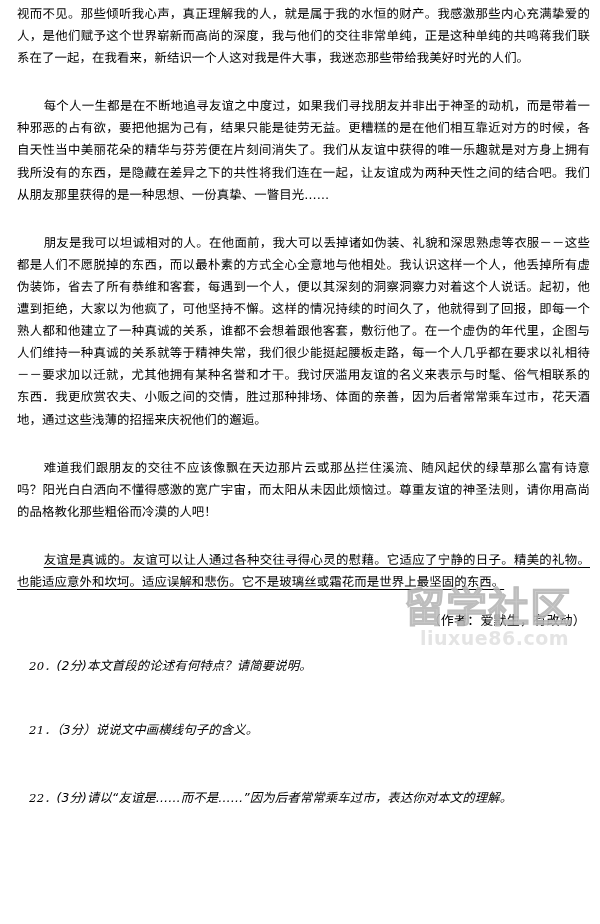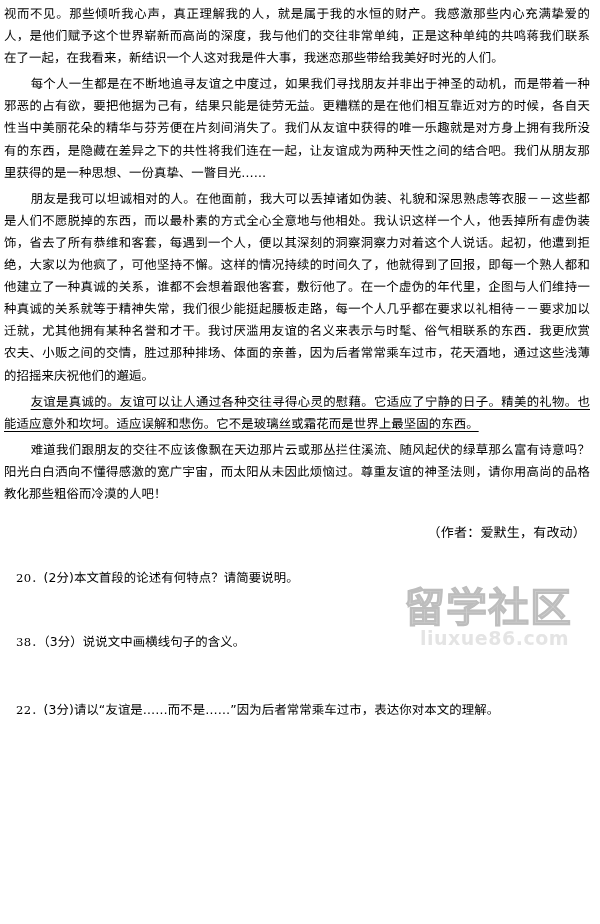--- a/index.html
+++ b/index.html
@@ -15,35 +15,35 @@
     overflow: hidden;
     font-family: "DejaVu Sans", "Liberation Sans", sans-serif;
     color: #000000;
   }
 
   #page {
     position: relative;
     width: 600px;
     height: 672px;
     box-sizing: border-box;
-    padding: 3px 10px 0 4px;
+    padding: 3px 10px 0 17px;
   }
 
   
   .passage {
     font-size: 12.4px;
     line-height: 22.1px;
     text-align: justify;
     text-justify: inter-character;
     letter-spacing: 0.1px;
     margin: 0;
     word-break: break-all;
   }
   .passage + .passage {
-    margin-top: 4px;
+    margin-top: 26px;
   }
   .indent {
     text-indent: 2.15em;
   }
   .no-indent {
     text-indent: 0;
   }
 
   
   .ul {
@@ -63,20 +63,21 @@
   }
 
   
   .question {
     font-size: 12.4px;
     line-height: 20px;
     letter-spacing: 0.1px;
     margin: 0;
     padding-left: 12px;
     white-space: nowrap;
+    font-style: italic;
   }
   .q-num {
     font-family: "DejaVu Serif", "Liberation Serif", serif;
     font-size: 11.6px;
     letter-spacing: 0.4px;
   }
   #question-20 { margin-top: 24px; }
   #question-21 { margin-top: 44px; }
   #question-22 { margin-top: 48px; }
 
@@ -121,29 +122,29 @@
 
 <div id="page">
 
   <p class="passage no-indent" id="para-1"><span>视而不见。那些倾听我心声，真正理解我的人，就是属于我的水恒的财产。我感激那些内心充满挚爱的人，是他们赋予这个世界崭新而高尚的深度，我与他们的交往非常单纯，正是这种单纯的共鸣蒋我们联系在了一起，在我看来，新结识一个人这对我是件大事，我迷恋那些带给我美好时光的人们。</span></p>
 
   <p class="passage indent" id="para-2"><span>每个人一生都是在不断地追寻友谊之中度过，如果我们寻找朋友并非出于神圣的动机，而是带着一种邪恶的占有欲，要把他据为己有，结果只能是徒劳无益。更糟糕的是在他们相互靠近对方的时候，各自天性当中美丽花朵的精华与芬芳便在片刻间消失了。我们从友谊中获得的唯一乐趣就是对方身上拥有我所没有的东西，是隐藏在差异之下的共性将我们连在一起，让友谊成为两种天性之间的结合吧。我们从朋友那里获得的是一种思想、一份真挚、一瞥目光……</span></p>
 
 
   <p class="passage indent" id="para-4"><span>朋友是我可以坦诚相对的人。在他面前，我大可以丢掉诸如伪装、礼貌和深思熟虑等衣服－－这些都是人们不愿脱掉的东西，而以最朴素的方式全心全意地与他相处。我认识这样一个人，他丢掉所有虚伪装饰，省去了所有恭维和客套，每遇到一个人，便以其深刻的洞察洞察力对着这个人说话。起初，他遭到拒绝，大家以为他疯了，可他坚持不懈。这样的情况持续的时间久了，他就得到了回报，即每一个熟人都和他建立了一种真诚的关系，谁都不会想着跟他客套，敷衍他了。在一个虚伪的年代里，企图与人们维持一种真诚的关系就等于精神失常，我们很少能挺起腰板走路，每一个人几乎都在要求以礼相待－－要求加以迁就，尤其他拥有某种名誉和才干。我讨厌滥用友谊的名义来表示与时髦、俗气相联系的东西．我更欣赏农夫、小贩之间的交情，胜过那种排场、体面的亲善，因为后者常常乘车过市，花天酒地，通过这些浅薄的招摇来庆祝他们的邂逅。</span></p>
 
+  <p class="passage indent" id="para-6"><span>难道我们跟朋友的交往不应该像飘在天边那片云或那丛拦住溪流、随风起伏的绿草那么富有诗意吗？阳光白白洒向不懂得感激的宽广宇宙，而太阳从未因此烦恼过。尊重友谊的神圣法则，请你用高尚的品格教化那些粗俗而冷漠的人吧！</span></p>
+
   <p class="passage indent" id="para-5"><span class="ul">友谊是真诚的。友谊可以让人通过各种交往寻得心灵的慰藉。它适应了宁静的日子。精美的礼物。也能适应意外和坎坷。适应误解和悲伤。它不是玻璃丝或霜花而是世界上最坚固的东西。</span></p>
-
-  <p class="passage indent" id="para-6"><span>难道我们跟朋友的交往不应该像飘在天边那片云或那丛拦住溪流、随风起伏的绿草那么富有诗意吗？阳光白白洒向不懂得感激的宽广宇宙，而太阳从未因此烦恼过。尊重友谊的神圣法则，请你用高尚的品格教化那些粗俗而冷漠的人吧！</span></p>
 
   <p class="attribution">（作者：爱默生，有改动）</p>
 
   <p class="question" id="question-20"><span class="q-num">20．</span><span>(2分)</span><span>本文首段的论述有何特点？请简要说明。</span></p>
 
-  <p class="question" id="question-21"><span class="q-num">38．</span><span>（3分）</span><span>说说文中画横线句子的含义。</span></p>
+  <p class="question" id="question-21"><span class="q-num">21．</span><span>（3分）</span><span>说说文中画横线句子的含义。</span></p>
 
   <p class="question" id="question-22"><span class="q-num">22．</span><span>(3分)</span><span>请以“友谊是……而不是……”因为后者常常乘车过市，表达你对本文的理解。</span></p>
 
   <div id="watermark">
     <div class="wm-main">留学社区</div>
     <div class="wm-sub">liuxue86.com</div>
   </div>
 
 </div>
 

